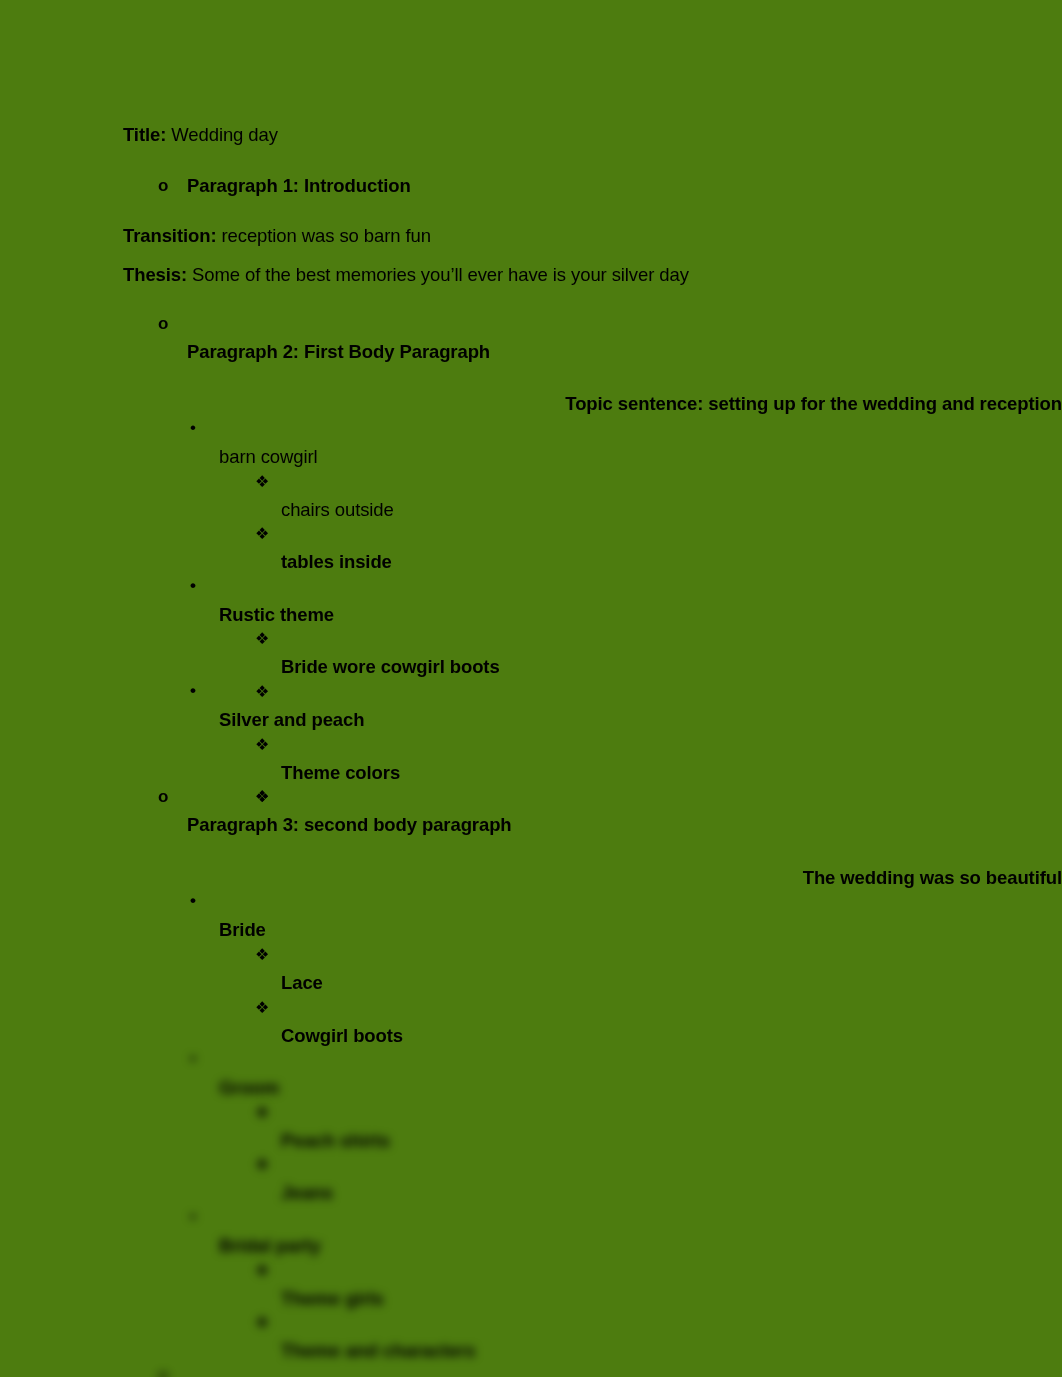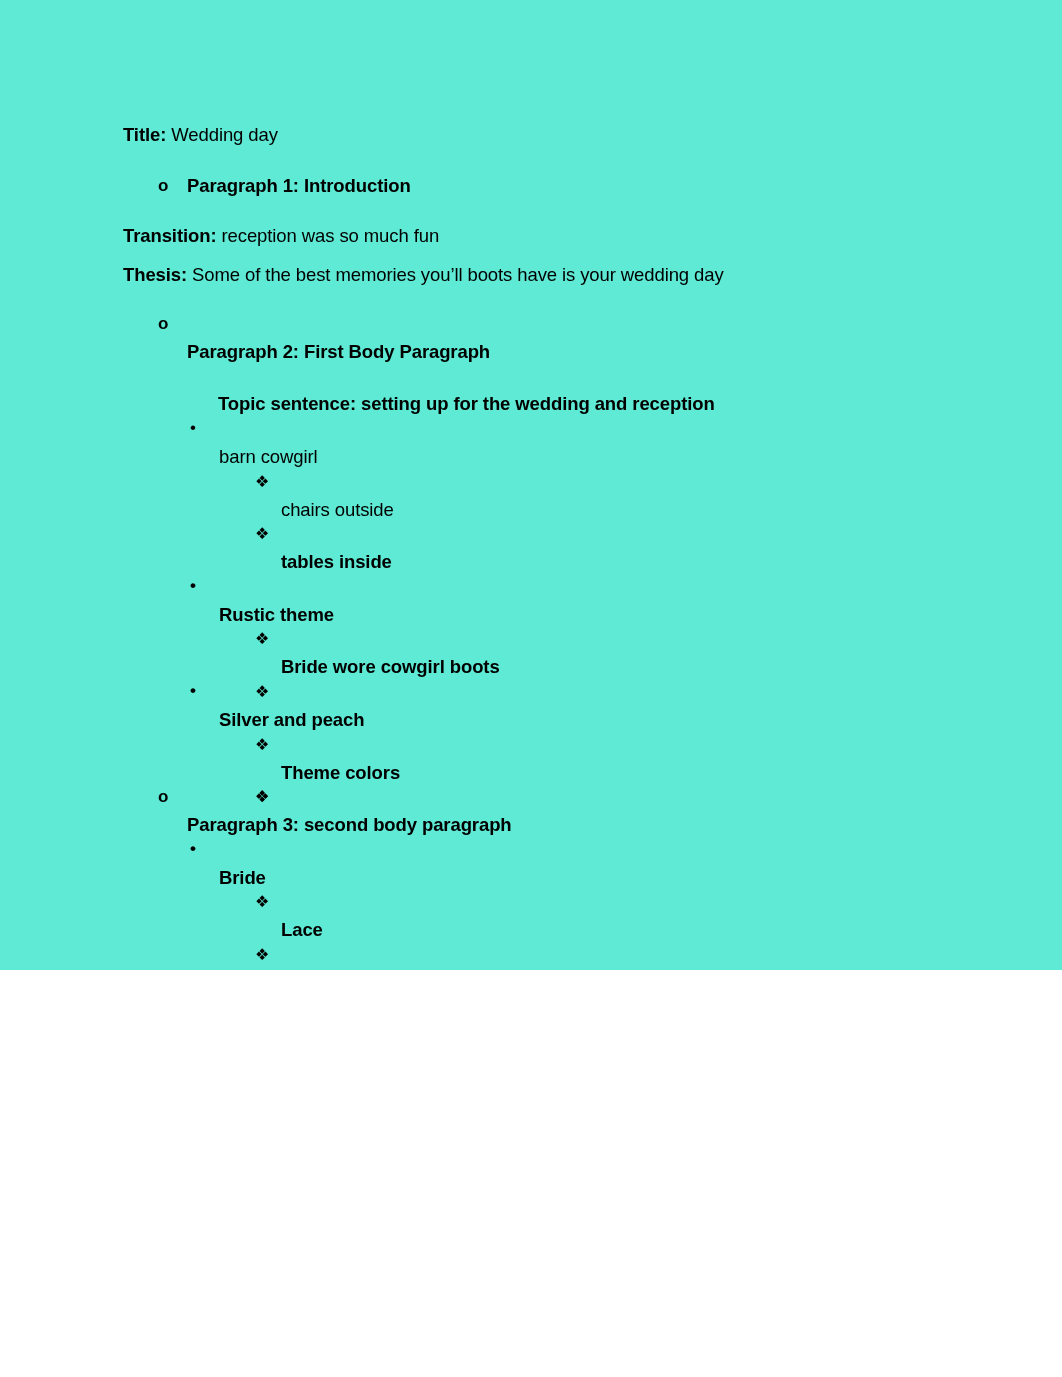--- a/index.html
+++ b/index.html
@@ -8,22 +8,22 @@
     padding: 0;
     background: #ffffff;
   }
   body {
     font-family: "Liberation Sans", "DejaVu Sans", sans-serif;
     color: #000000;
   }
   #page {
     position: relative;
     width: 1062px;
-    height: 970px;
-    background: #5eead4;
+    height: 1377px;
+    background: #4d7c0f;
     overflow: hidden;
   }
   .doc-body {
     position: absolute;
     left: 0;
     top: 0;
     width: 1062px;
   }
 
   
@@ -50,20 +50,21 @@
   }
   .lvl1 > .marker {
     position: absolute;
     left: 0;
     top: 0;
     font-weight: bold;
     font-size: 17px;
   }
   .lvl1-cont {       
     margin-left: 218px;
+    text-align: right;
   }
   .lvl2 {            
     margin-left: 190px;
     padding-left: 29px;
   }
   .lvl2 > .marker {
     position: absolute;
     left: 0;
     top: -1px;
     font-size: 17px;
@@ -117,41 +118,42 @@
       <span class="b">Title:</span><span class="n"> Wedding day</span>
     </div>
 
     <div class="line lvl1 b" style="margin-top:26px;margin-bottom:26px;">
       <span class="marker">o</span>
       <span>Paragraph 1: Introduction</span>
     </div>
 
 
     <div class="line para">
-      <span class="b">Transition:</span><span class="n"> reception was so much fun</span>
+      <span class="b">Transition:</span><span class="n"> reception was so barn fun</span>
     </div>
 
     <div class="line para" style="margin-bottom:24px;">
-      <span class="b">Thesis:</span><span class="n"> Some of the best memories you’ll boots have is your wedding day</span>
+      <span class="b">Thesis:</span><span class="n"> Some of the best memories you’ll ever have is your silver day</span>
     </div>
 
     <div id="outline-sharp">
         <div class="line lvl1 b"><span class="marker">o</span><span class="redacted-text">Paragraph 2: First Body Paragraph</span></div>
         <div class="line lvl1-cont b"><span class="redacted-text">Topic sentence: setting up for the wedding and reception</span></div>
         <div class="line lvl2 n"><span class="marker">•</span><span class="redacted-text">barn cowgirl</span></div>
         <div class="line lvl3 n"><span class="marker">❖</span><span class="redacted-text">chairs outside</span></div>
         <div class="line lvl3 b"><span class="marker">❖</span><span class="redacted-text">tables inside</span></div>
         <div class="line lvl2 b"><span class="marker">•</span><span class="redacted-text">Rustic theme</span></div>
         <div class="line lvl3 b"><span class="marker">❖</span><span class="redacted-text">Bride wore cowgirl boots</span></div>
         <div class="line lvl3 b"><span class="marker">❖</span></div>
         <div class="line lvl2 b"><span class="marker">•</span><span class="redacted-text">Silver and peach</span></div>
         <div class="line lvl3 b"><span class="marker">❖</span><span class="redacted-text">Theme colors</span></div>
         <div class="line lvl3 b"><span class="marker">❖</span></div>
         <div class="line lvl3 b"><span class="marker">❖</span></div>
         <div class="line lvl1 b"><span class="marker">o</span><span class="redacted-text">Paragraph 3: second body paragraph</span></div>
+        <div class="line lvl1-cont b"><span class="redacted-text">The wedding was so beautiful</span></div>
         <div class="line lvl2 b"><span class="marker">•</span><span class="redacted-text">Bride</span></div>
         <div class="line lvl3 b"><span class="marker">❖</span><span class="redacted-text">Lace</span></div>
         <div class="line lvl3 b"><span class="marker">❖</span><span class="redacted-text">Cowgirl boots</span></div>
       </div>
 
     <div id="outline-blurred">
         <div class="line lvl2 b blurred"><span class="marker marker-sharp">•</span><span class="redacted-text">Groom</span></div>
         <div class="line lvl3 b blurred"><span class="marker">❖</span><span class="redacted-text">Peach shirts</span></div>
         <div class="line lvl3 b blurred"><span class="marker">❖</span><span class="redacted-text">Jeans</span></div>
         <div class="line lvl2 b blurred"><span class="marker">•</span><span class="redacted-text">Bridal party</span></div>

